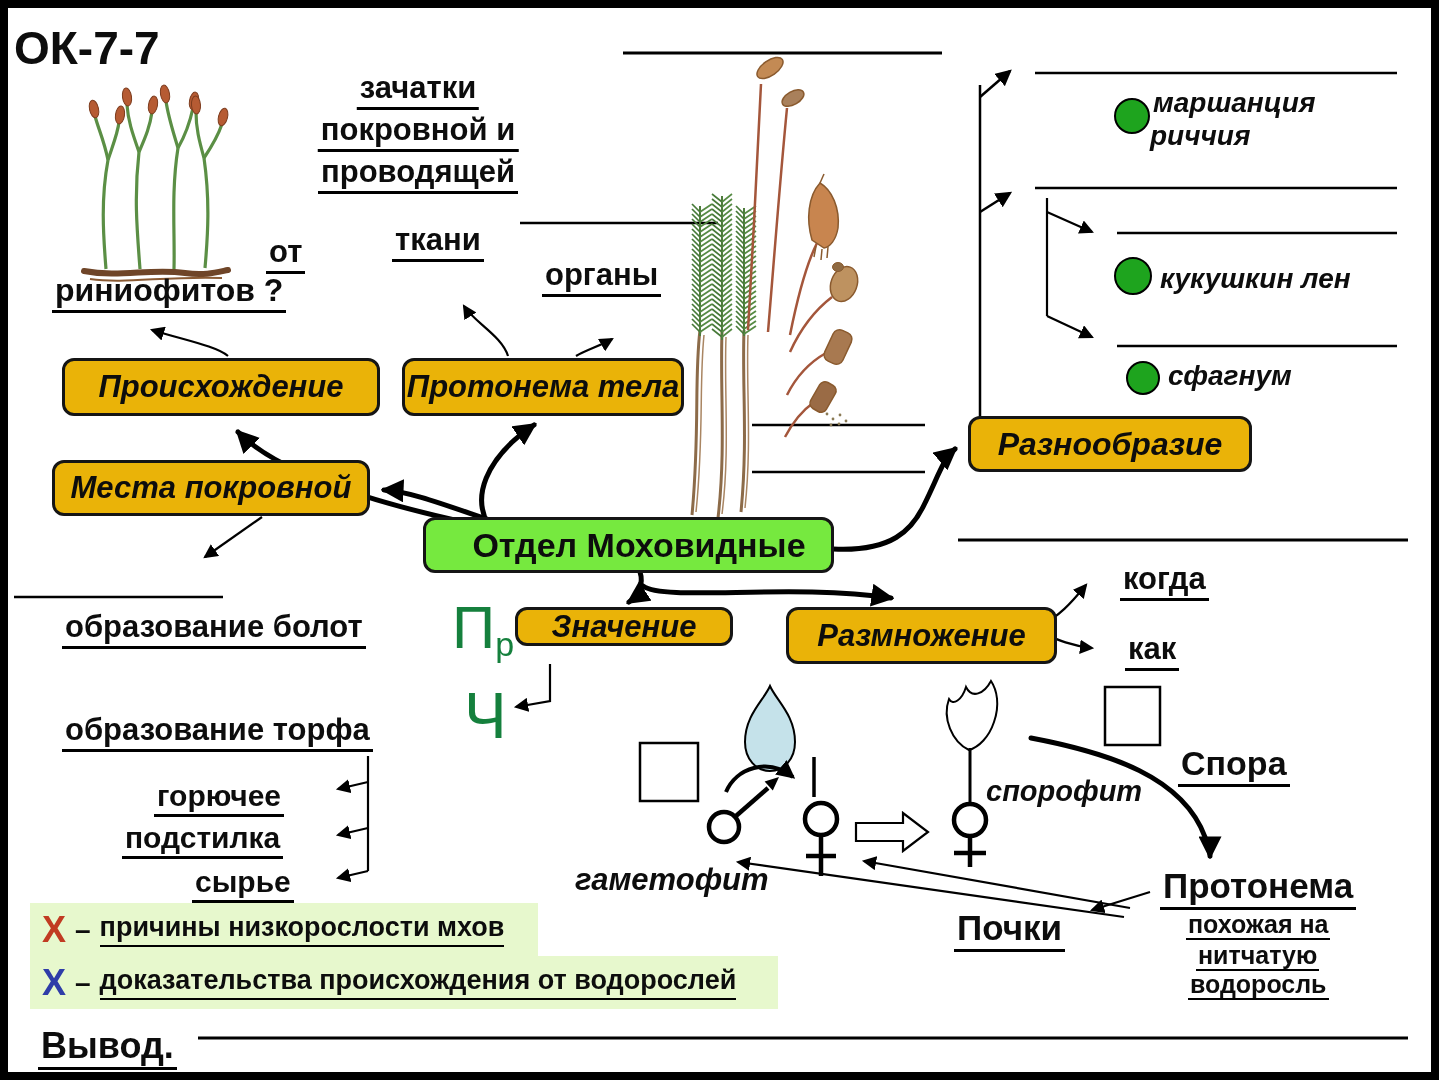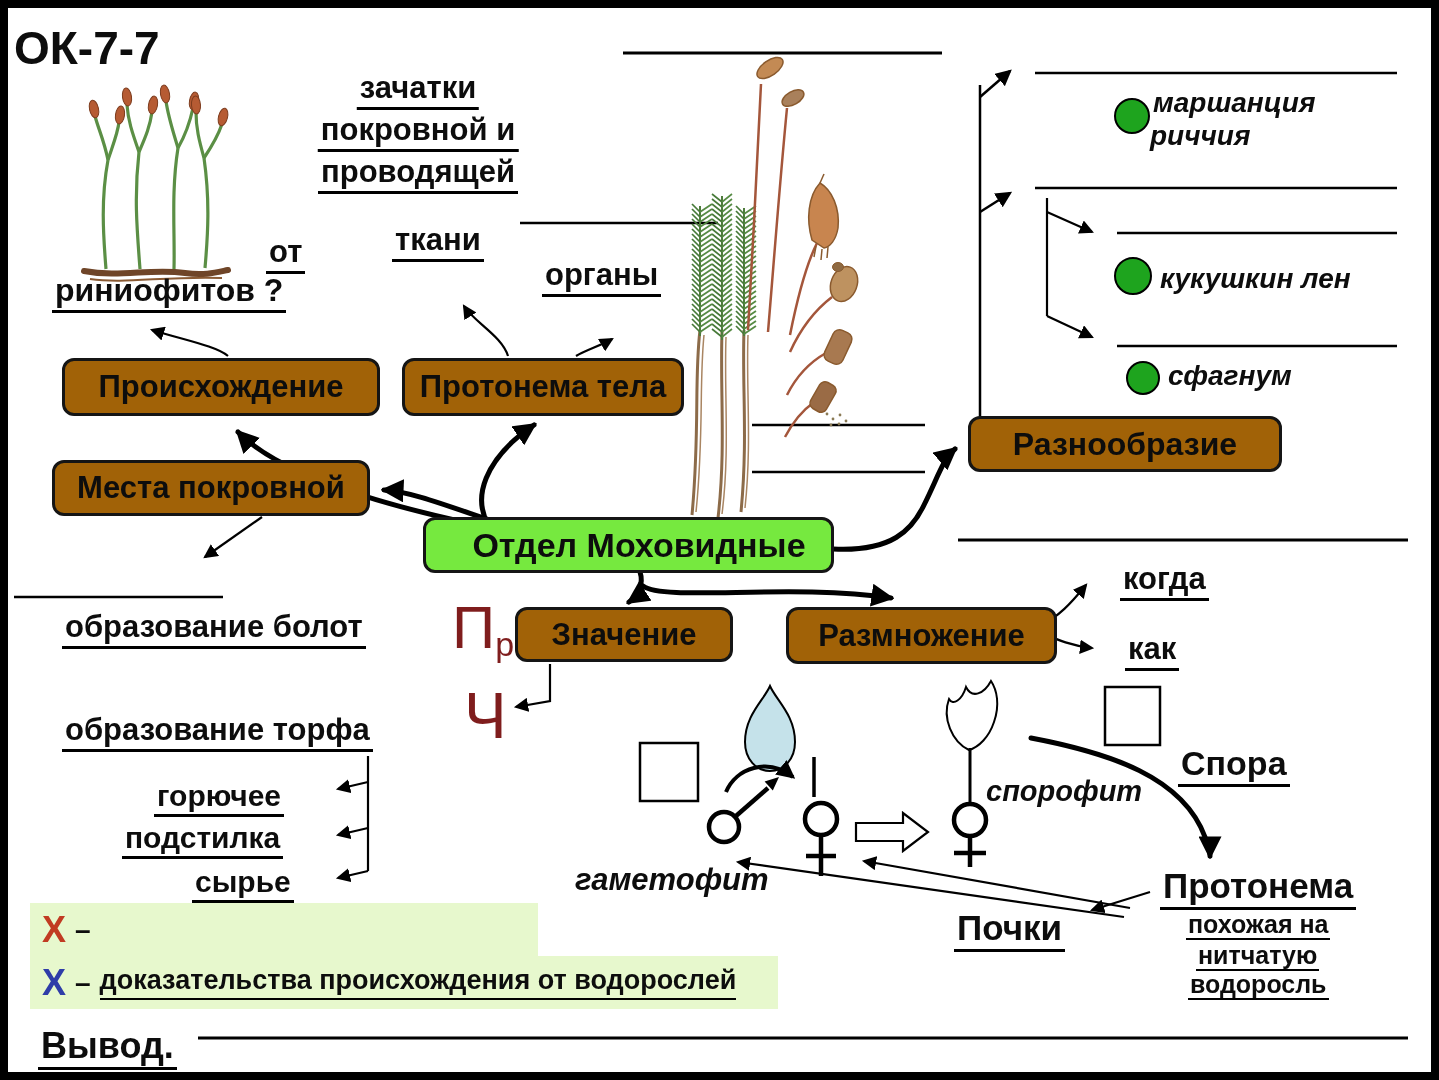--- a/index.html
+++ b/index.html
@@ -8,30 +8,30 @@
   .frame{position:absolute;inset:0;border:8px solid #000;pointer-events:none;z-index:6;}
   svg.layer{position:absolute;left:0;top:0;z-index:1;}
   .lbl{position:absolute;font-weight:bold;white-space:nowrap;z-index:3;line-height:1.05;}
   .ul{border-bottom:3px solid #000;padding:0 3px 2px 3px;}
   .ul25{border-bottom:2.5px solid #000;padding:0 2px 1px 2px;}
   .it{font-style:italic;}
   .ctr{transform:translateX(-50%);}
   .box{position:absolute;display:flex;align-items:center;justify-content:center;
        font-weight:bold;white-space:nowrap;z-index:2;box-sizing:border-box;
        border:3px solid #151515;border-radius:12px;color:#0d0d0d;}
-  .ybox{background:#a16207;}
+  .ybox{background:#eab308;font-style:italic;}
   .gbox{background:#76E93F;}
   .legend-row{position:absolute;display:flex;align-items:center;gap:9px;background:#E7F8CD;
        padding:0 12px;box-sizing:border-box;z-index:2;white-space:nowrap;}
   .legend-row .lx{font-size:36px;font-weight:bold;}
   .legend-row .ldash{font-size:28px;font-weight:bold;}
   .legend-row .ltxt{font-size:27px;font-weight:bold;border-bottom:2.5px solid #000;padding-bottom:2px;}
   .x-red{color:#C13B22;}
   .x-blue{color:#2F3DA8;}
-  .sym{position:absolute;font-weight:400;z-index:3;color:#7f1d1d;line-height:1;}
+  .sym{position:absolute;font-weight:400;z-index:3;color:#15803d;line-height:1;}
 </style>
 </head>
 <body>
 
 <div class="page">
 
   <svg class="layer" width="1439" height="1080" viewBox="0 0 1439 1080">
     <defs>
       <marker id="ahT" viewBox="0 0 10 10" refX="8.5" refY="5" markerWidth="4.6" markerHeight="4.6" orient="auto">
         <path d="M0,0L10,5L0,10Z" fill="#000"></path>
@@ -372,23 +372,23 @@
 
   <div class="lbl ul" style="left:392px;top:224px;font-size:31px;">ткани</div>
   <div class="lbl ul" style="left:542px;top:259px;font-size:31px;">органы</div>
   <div class="lbl ul" style="left:266px;top:236px;font-size:31px;">от</div>
   <div class="lbl ul" style="left:52px;top:274px;font-size:32px;">риниофитов ?</div>
 
   <div class="box ybox" style="left:62px;top:358px;width:318px;height:58px;font-size:31px;">Происхождение</div>
   <div class="box ybox" style="left:402px;top:358px;width:282px;height:58px;font-size:31px;">Протонема тела</div>
   <div class="box ybox" style="left:52px;top:460px;width:318px;height:56px;font-size:31px;">Места покровной</div>
   <div class="box gbox" style="left:423px;top:517px;width:411px;height:56px;font-size:34px;padding-left:21px;">Отдел Моховидные</div>
-  <div class="box ybox" style="left:515px;top:607px;width:218px;height:55px;font-size:31px;">Значение</div>
+  <div class="box ybox" style="left:515px;top:607px;width:218px;height:39px;font-size:31px;">Значение</div>
   <div class="box ybox" style="left:786px;top:607px;width:271px;height:57px;font-size:31px;">Размножение</div>
-  <div class="box ybox" style="left:968px;top:416px;width:314px;height:56px;font-size:32px;">Разнообразие</div>
+  <div class="box ybox" style="left:968px;top:416px;width:284px;height:56px;font-size:32px;">Разнообразие</div>
 
   <div class="lbl it" style="left:1153px;top:88px;font-size:28px;">маршанция</div>
   <div class="lbl it" style="left:1150px;top:121px;font-size:28px;">риччия</div>
   <div class="lbl it" style="left:1160px;top:264px;font-size:28px;">кукушкин лен</div>
   <div class="lbl it" style="left:1168px;top:361px;font-size:28px;">сфагнум</div>
 
   <div class="lbl ul" style="left:62px;top:611px;font-size:31px;">образование болот</div>
   <div class="lbl ul" style="left:62px;top:714px;font-size:31px;">образование торфа</div>
   <div class="lbl ul" style="left:154px;top:780px;font-size:30px;">горючее</div>
   <div class="lbl ul" style="left:122px;top:822px;font-size:30px;">подстилка</div>
@@ -406,20 +406,21 @@
   <div class="lbl ul" style="left:1178px;top:746px;font-size:34px;">Спора</div>
   <div class="lbl ul" style="left:1160px;top:868px;font-size:35px;">Протонема</div>
   <div class="lbl ul25" style="left:1186px;top:911px;font-size:25px;">похожая на</div>
   <div class="lbl ul25" style="left:1196px;top:942px;font-size:25px;">нитчатую</div>
   <div class="lbl ul25" style="left:1188px;top:971px;font-size:25px;">водоросль</div>
   <div class="lbl ul" style="left:954px;top:910px;font-size:35px;">Почки</div>
 
   <div class="legend-row" style="left:30px;top:903px;width:508px;height:53px;">
     <span class="lx x-red">Х</span>
     <span class="ldash">–</span>
+    <span class="ltxt">причины низкорослости мхов</span>
   </div>
   <div class="legend-row" style="left:30px;top:956px;width:748px;height:53px;">
     <span class="lx x-blue">Х</span>
     <span class="ldash">–</span>
     <span class="ltxt">доказательства происхождения от водорослей</span>
   </div>
 
   <div class="lbl ul" style="left:38px;top:1005px;font-size:36px;margin-top:22px;">Вывод.</div>
 
   <div class="frame"></div>

